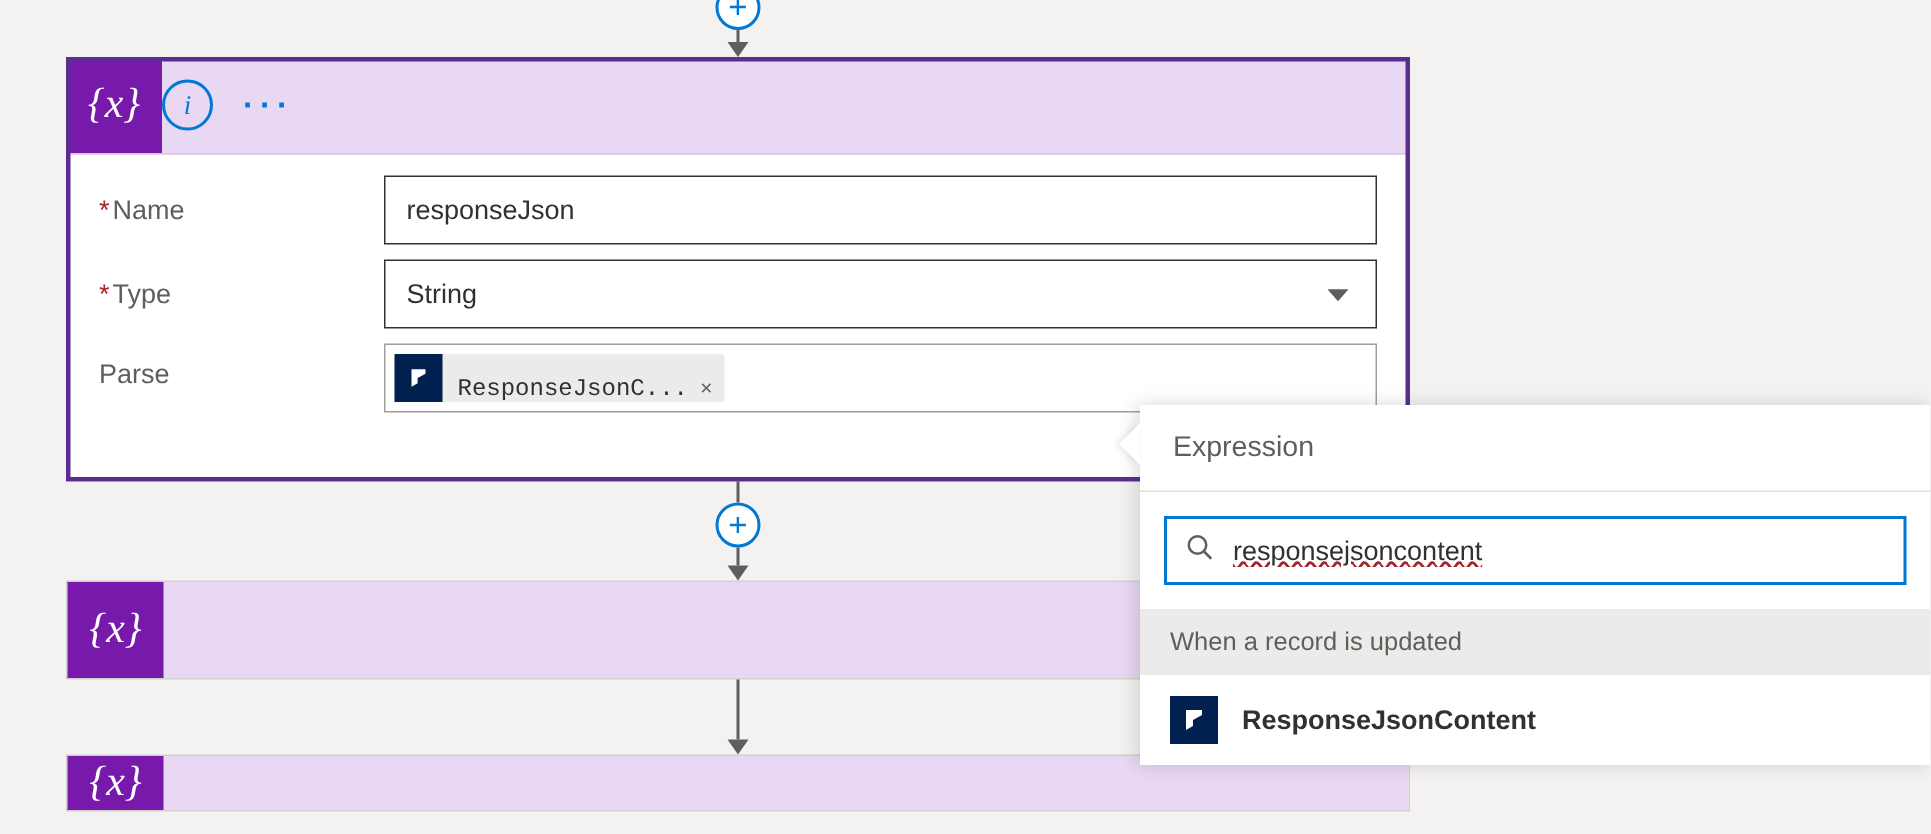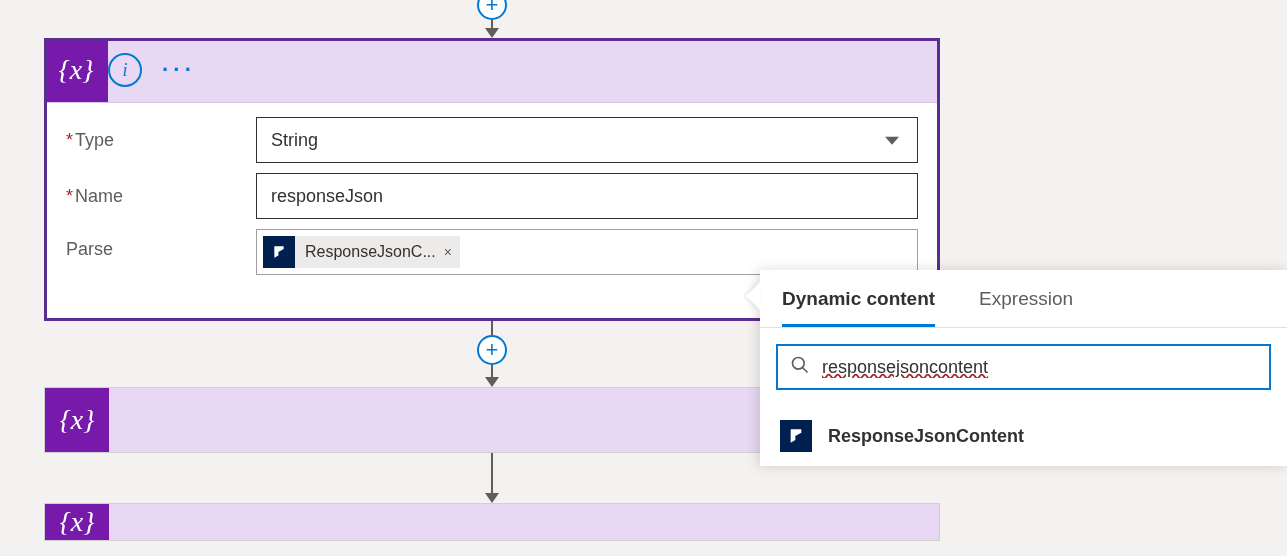--- a/index.html
+++ b/index.html
@@ -157,25 +157,26 @@
   width: 100%;
   min-height: 46px;
   border: 1px solid #a19f9d;
   background: #fff;
   padding: 6px;
   display: flex;
   align-items: center;
 }
 .token {
   display: inline-flex;
-  align-items: center;
+  align-items: flex-end;
   background: #edebe9;
   border-radius: 2px;
   height: 32px;
   padding-right: 8px;
+  font-family: Liberation Mono, monospace;
 }
 .token .token-icon {
   width: 32px;
   height: 32px;
   background: #002050;
   display: flex;
   align-items: center;
   justify-content: center;
   color: #fff;
   font-size: 14px;
@@ -308,31 +309,31 @@
   </div>
 
   <div class="card selected">
     <div class="card-header">
       <div class="icon-box">{x}</div>
       <div class="info-btn">i</div>
       <div class="menu-btn">···</div>
     </div>
     <div class="card-body">
       <div class="field-row">
+        <div class="field-label"><span class="req">*</span><span>Name</span></div>
+        <div class="field-control">
+          <div class="input-box">responseJson</div>
+        </div>
+      </div>
+      <div class="field-row">
         <div class="field-label"><span class="req">*</span><span>Type</span></div>
         <div class="field-control">
           <div class="input-box select-box">
             <span>String</span>
           </div>
-        </div>
-      </div>
-      <div class="field-row">
-        <div class="field-label"><span class="req">*</span><span>Name</span></div>
-        <div class="field-control">
-          <div class="input-box">responseJson</div>
         </div>
       </div>
       <div class="field-row" style="align-items:flex-start; margin-bottom:4px;">
         <div class="field-label" style="padding-top:10px">Parse</div>
         <div class="field-control">
           <div class="token-box">
             <div class="token">
               <div class="token-icon">
                 <svg width="14" height="14" viewBox="0 0 24 24">
                     <path fill="#fff" d="M4 2v20l7-4v-6l9-5V2z"></path>
@@ -373,34 +374,34 @@
 
   <div class="card" style="border:1px solid #d2d0ce">
     <div class="card-header" style="min-height:36px;">
       <div class="icon-box" style="height:36px">{x}</div>
     </div>
   </div>
 
   <div class="dc-panel">
     <div class="dc-pointer"></div>
     <div class="dc-tabs">
-      <div class="dc-tab active">Dynamic content</div>
       <div class="dc-tab">Expression</div>
     </div>
     <div class="dc-search-wrap">
       <div class="dc-search">
         <span class="search-icon">
           <svg width="20" height="20" viewBox="0 0 24 24" fill="none" stroke="#605e5c" stroke-width="2">
               <circle cx="10" cy="10" r="7"></circle>
               <line x1="21" y1="21" x2="15" y2="15"></line>
             </svg>
         </span>
         <input type="text" value="responsejsoncontent" style="">
       </div>
     </div>
+    <div class="dc-section-header">When a record is updated</div>
     <div class="dc-item">
       <div class="dc-item-icon">
         <svg width="16" height="16" viewBox="0 0 24 24">
             <path fill="#fff" d="M4 2v20l7-4v-6l9-5V2z"></path>
           </svg>
       </div>
       <div class="dc-item-label">ResponseJsonContent</div>
     </div>
   </div>
 

